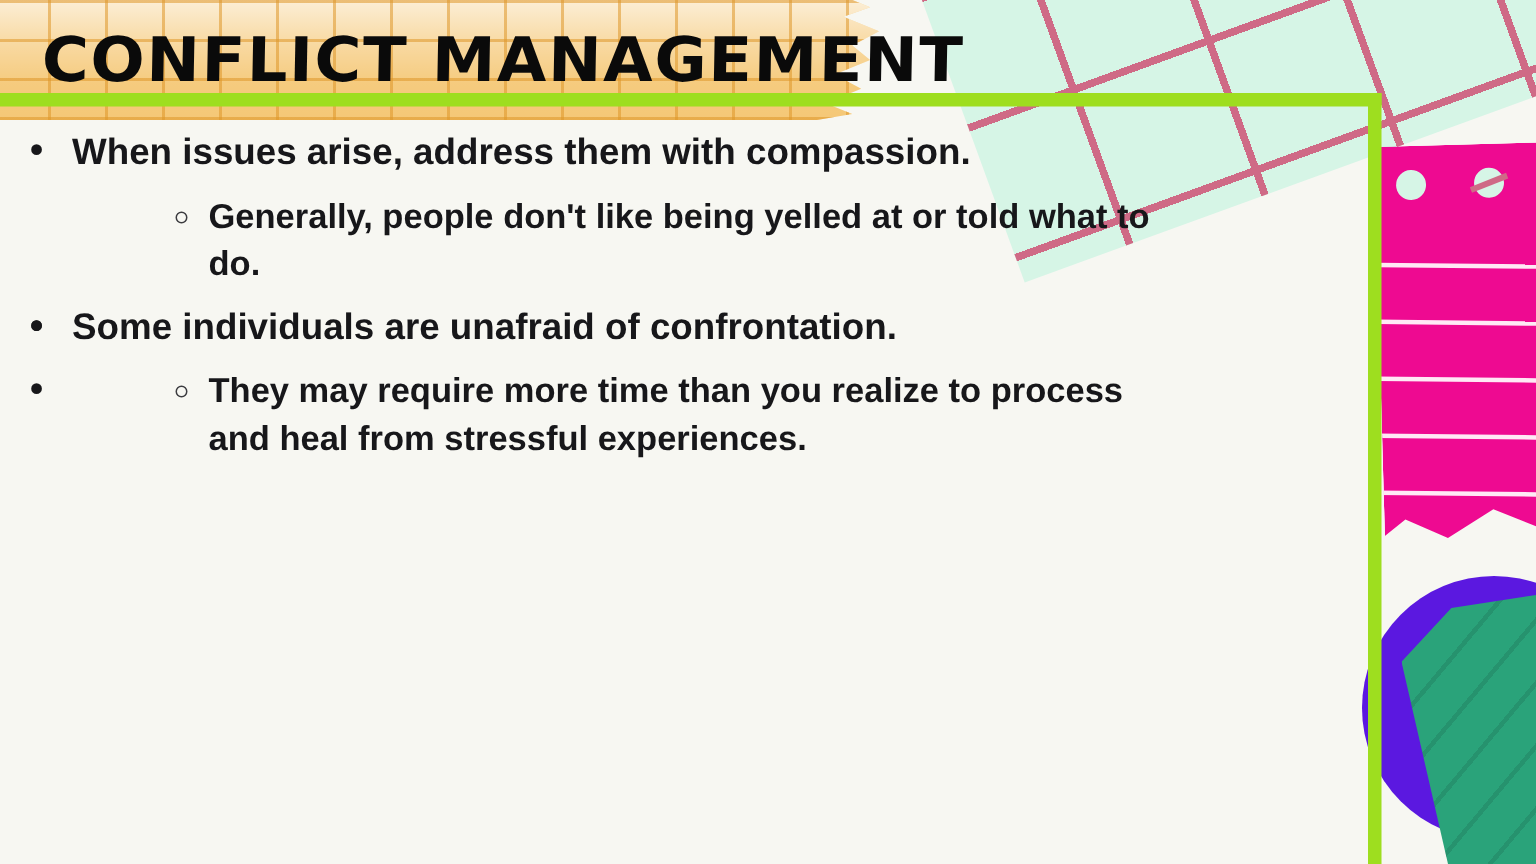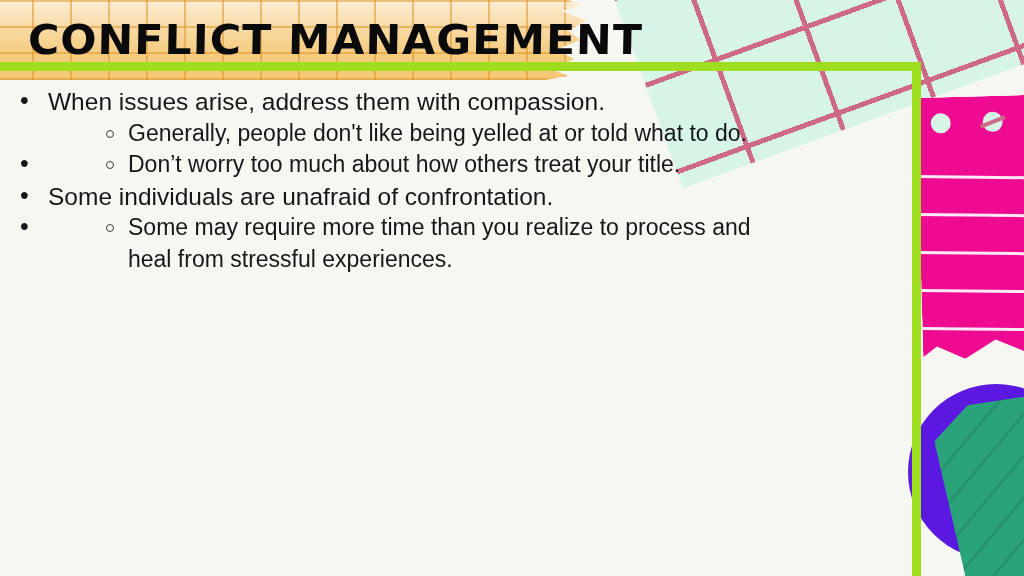--- a/index.html
+++ b/index.html
@@ -167,30 +167,31 @@
   }
 
   
   .content {
     position: absolute;
     left: 0px;
     top: 86px;
     width: 780px;
     padding: 0;
     color: #17171a;
+    font-weight: bold;
   }
 
   ul.lvl1 {
     list-style: none;
     margin: 0;
     padding: 0;
   }
   ul.lvl2 {
     list-style: none;
-    margin: 0;
+    margin: 11px;
     padding: 0;
   }
 
   li.b1 {
     position: relative;
     padding-left: 36px;
     margin-left: 12px;
     font-size: 24.5px;
     line-height: 31.5px;
     font-family: "Liberation Sans", sans-serif;
@@ -264,34 +265,31 @@
         <span class="txt">When issues arise, address them with compassion.</span>
         <ul class="lvl2">
           <li class="b2">
             <span class="txt">Generally, people don't like being yelled at or told what to do.</span>
           </li>
         </ul>
       </li>
 
       <li class="b1">
         <ul class="lvl2">
+        </ul>
+      </li>
+
+      <li class="b1">
+        <span class="txt">Some individuals are unafraid of confrontation.</span>
+      </li>
+
+      <li class="b1">
+        <ul class="lvl2">
           <li class="b2">
-            <span class="txt">Don’t worry too much about how others treat your title.</span>
+            <span class="txt">They may require more time than you realize to process and heal from stressful experiences.</span>
           </li>
         </ul>
       </li>
 
-      <li class="b1">
-        <span class="txt">Some individuals are unafraid of confrontation.</span>
-      </li>
-
-      <li class="b1">
-        <ul class="lvl2">
-          <li class="b2">
-            <span class="txt">Some may require more time than you realize to process and heal from stressful experiences.</span>
-          </li>
-        </ul>
-      </li>
-
     </ul>
   </div>
 
 </div>
 
 </body></html>

